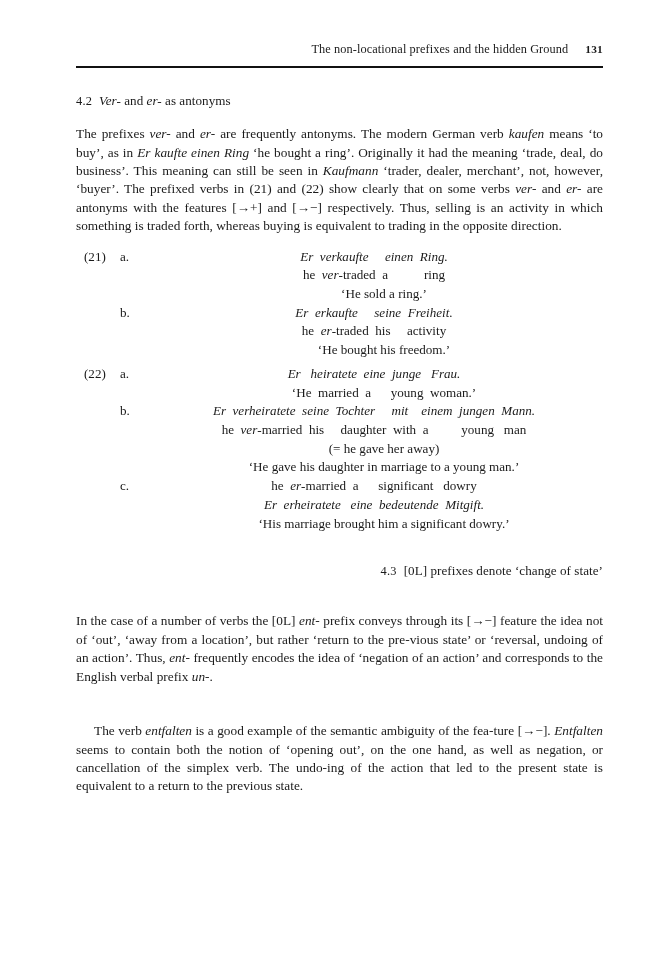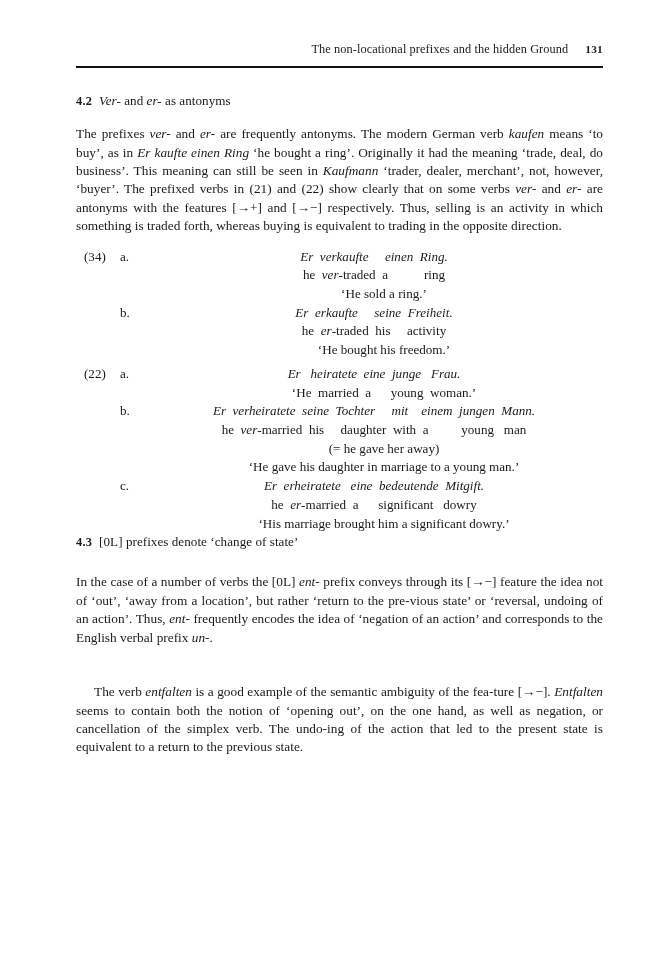--- a/index.html
+++ b/index.html
@@ -63,21 +63,21 @@
   }
 
   h2.sec {
     margin: 0;
     font-size: 13.1px;
     font-weight: normal;
     line-height: 1.3;
     letter-spacing: 0.05px;
   }
   h2.sec .num {
-    font-weight: bold;
+    font-weight: normal;
     font-size: 12.4px;
     font-variant-numeric: oldstyle-nums;
     margin-right: 7px;
     letter-spacing: 0.2px;
   }
   h2.sec .it { font-style: italic; }
 
   p.body {
     margin: 0;
     font-size: 13.3px;
@@ -163,21 +163,21 @@
       in (21) and (22) show clearly that on some verbs <span class="it">ver-</span> and <span class="it">er-</span> are antonyms
       with the features <span class="arrowfeat">[→+]</span> and <span class="arrowfeat">[→−]</span> respectively. Thus, selling is an activity in
       which something is traded forth, whereas buying is equivalent to trading in the
       opposite direction.
     </p>
 
     <div class="examples">
 
       <div class="exgroup">
         <div class="exrow">
-          <div class="ex-num">(34)</div>
+          <div class="ex-num">(21)</div>
           <div class="ex-letter">a.</div>
           <div class="ex-lines">
             <div class="gl-line">Er  verkaufte     einen  Ring.</div>
             <div class="gl-line gloss"><span>he  </span><span class="it">ver</span><span>-traded  a           ring</span></div>
             <div class="tr-line">‘He sold a ring.’</div>
           </div>
         </div>
 
         <div class="exrow">
           <div class="ex-num"></div>
@@ -208,34 +208,34 @@
             <div class="gl-line gloss"><span>he  </span><span class="it">ver</span><span>-married  his     daughter  with  a          young   man</span></div>
             <div class="tr-line">(= he gave her away)</div>
             <div class="tr-line">‘He gave his daughter in marriage to a young man.’</div>
           </div>
         </div>
 
         <div class="exrow">
           <div class="ex-num"></div>
           <div class="ex-letter">c.</div>
           <div class="ex-lines">
+            <div class="gl-line gloss"><span>he  </span><span class="it">er</span><span>-married  a      significant   dowry</span></div>
             <div class="gl-line">Er  erheiratete   eine  bedeutende  Mitgift.</div>
-            <div class="gl-line gloss"><span>he  </span><span class="it">er</span><span>-married  a      significant   dowry</span></div>
             <div class="tr-line">‘His marriage brought him a significant dowry.’</div>
           </div>
         </div>
       </div>
 
     </div>
 
-    <h2 class="sec" style="">
+    <h2 class="sec" style="margin-top:29px;text-align:right;">
       <span class="num">4.3</span><span>[0L] prefixes denote ‘change of state’</span>
     </h2>
 
-    <p class="body" style="margin-top:23px;">
+    <p class="body" style="margin-top:33px;">
       In the case of a number of verbs the [0L] <span class="it">ent-</span> prefix conveys through its <span class="arrowfeat">[→−]</span>
       feature the idea not of ‘out’, ‘away from a location’, but rather ‘return to the pre-vious
       state’ or ‘reversal, undoing of an action’. Thus, <span class="it">ent-</span> frequently encodes the
       idea of ‘negation of an action’ and corresponds to the English verbal prefix <span class="it">un-</span>.
     </p>
 
     <p class="body indent">
       The verb <span class="it">entfalten</span> is a good example of the semantic ambiguity of the fea-ture
       <span class="arrowfeat">[→−]</span>. <span class="it">Entfalten</span> seems to contain both the notion of ‘opening out’, on the
       one hand, as well as negation, or cancellation of the simplex verb. The undo-ing

